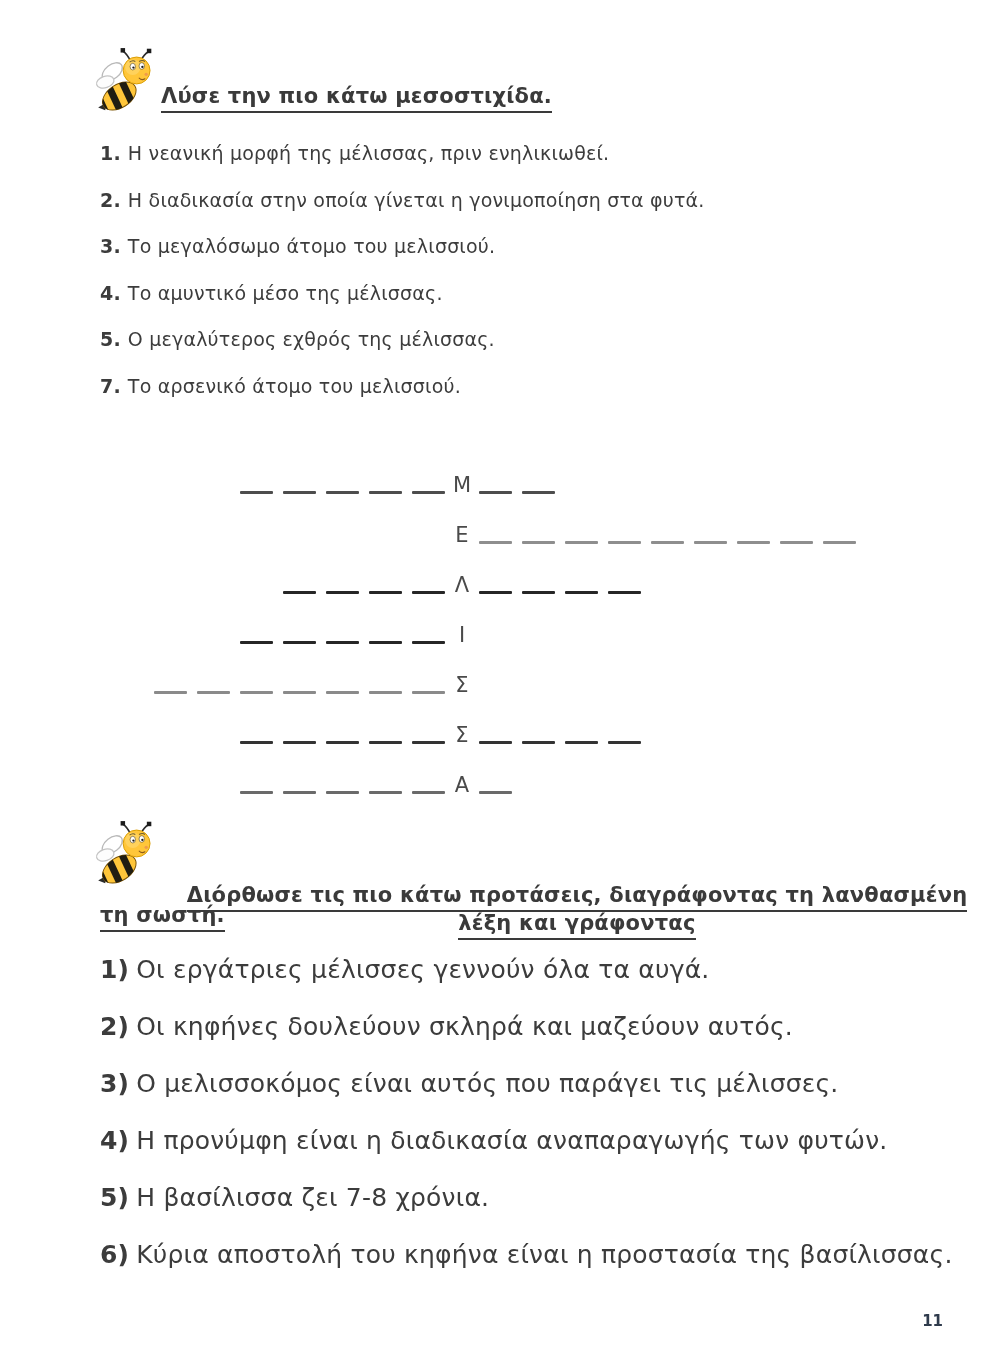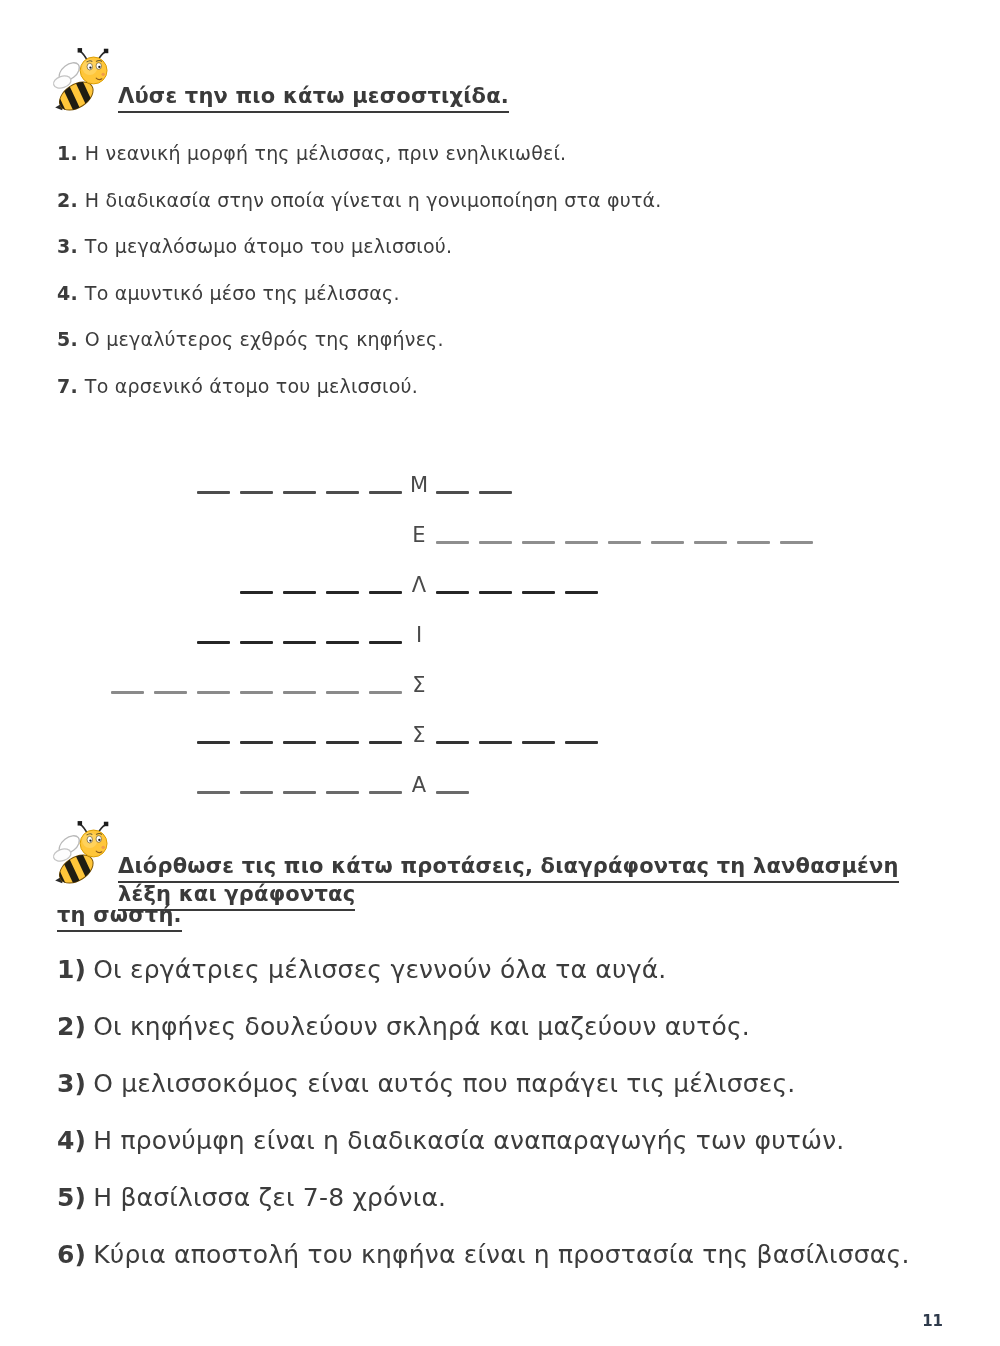--- a/index.html
+++ b/index.html
@@ -3,31 +3,31 @@
 <meta charset="utf-8">
 <style>
   * { margin: 0; padding: 0; box-sizing: border-box; }
   html, body { background: #ffffff; }
   body {
     width: 1000px; height: 1346px;
     position: relative; overflow: hidden;
     font-family: "DejaVu Sans", sans-serif;
     color: #3c3c3c;
   }
-  .page { position: absolute; inset: 0; background: #ffffff; }
+  .page { position: absolute; inset: 0; background: #ffffff; margin-left: 43px; }
 
   .bee { position: absolute; width: 64px; height: 74px; }
   .bee svg { width: 100%; height: 100%; }
   .bee-1 { left: 52px; top: 45px; }
   .bee-2 { left: 52px; top: 818px; }
 
   .title { position: absolute; font-size: 21px; font-weight: 600; letter-spacing: 0.2px; color: #3a3a3a; }
   .title .underline { border-bottom: 2px solid #3a3a3a; padding-bottom: 3px; display: inline; }
   .title-1  { left: 118px; top: 84px; }
-  .title-2  { left: 118px; top: 852px; width: 832px; line-height: 1.35; }
+  .title-2  { left: 118px; top: 881px; width: 832px; line-height: 1.35; text-align: center; }
   .title-2b { left: 57px;  top: 903px; }
 
   .questions { position: absolute; left: 57px; top: 142px; width: 910px; }
   .q-row { height: 46.5px; font-size: 19px; letter-spacing: 0.2px; white-space: nowrap; }
   .q-num { font-weight: 700; margin-right: 7px; }
 
   .puzzle { position: absolute; left: 0; top: 448px; width: 1000px; }
   .p-row { display: flex; align-items: flex-end; height: 50px; }
   .p-cell { display: flex; align-items: flex-end; gap: 10px; }
   .p-before { width: 402px; justify-content: flex-end; }
@@ -91,21 +91,21 @@
 
   <h2 class="title title-1">
     <span class="underline">Λύσε την πιο κάτω μεσοστιχίδα.</span>
   </h2>
 
   <div id="questions" class="questions">
       <div class="q-row"><span class="q-num">1.</span><span class="q-text">Η νεανική μορφή της μέλισσας, πριν ενηλικιωθεί.</span></div>
       <div class="q-row"><span class="q-num">2.</span><span class="q-text">Η διαδικασία στην οποία γίνεται η γονιμοποίηση στα φυτά.</span></div>
       <div class="q-row"><span class="q-num">3.</span><span class="q-text">Το μεγαλόσωμο άτομο του μελισσιού.</span></div>
       <div class="q-row"><span class="q-num">4.</span><span class="q-text">Το αμυντικό μέσο της μέλισσας.</span></div>
-      <div class="q-row"><span class="q-num">5.</span><span class="q-text">Ο μεγαλύτερος εχθρός της κηφήνες.</span></div>
+      <div class="q-row"><span class="q-num">5.</span><span class="q-text">Ο μεγαλύτερος εχθρός της μέλισσας.</span></div>
       <div class="q-row"><span class="q-num">7.</span><span class="q-text">Το αρσενικό άτομο του μελισσιού.</span></div>
     </div>
 
   <div id="puzzle" class="puzzle">
       <div class="p-row">
         <div class="p-cell p-before">
           <span class="blank" style="background: rgb(77, 77, 77);"></span>
           <span class="blank" style="background: rgb(77, 77, 77);"></span>
           <span class="blank" style="background: rgb(77, 77, 77);"></span>
           <span class="blank" style="background: rgb(77, 77, 77);"></span>

